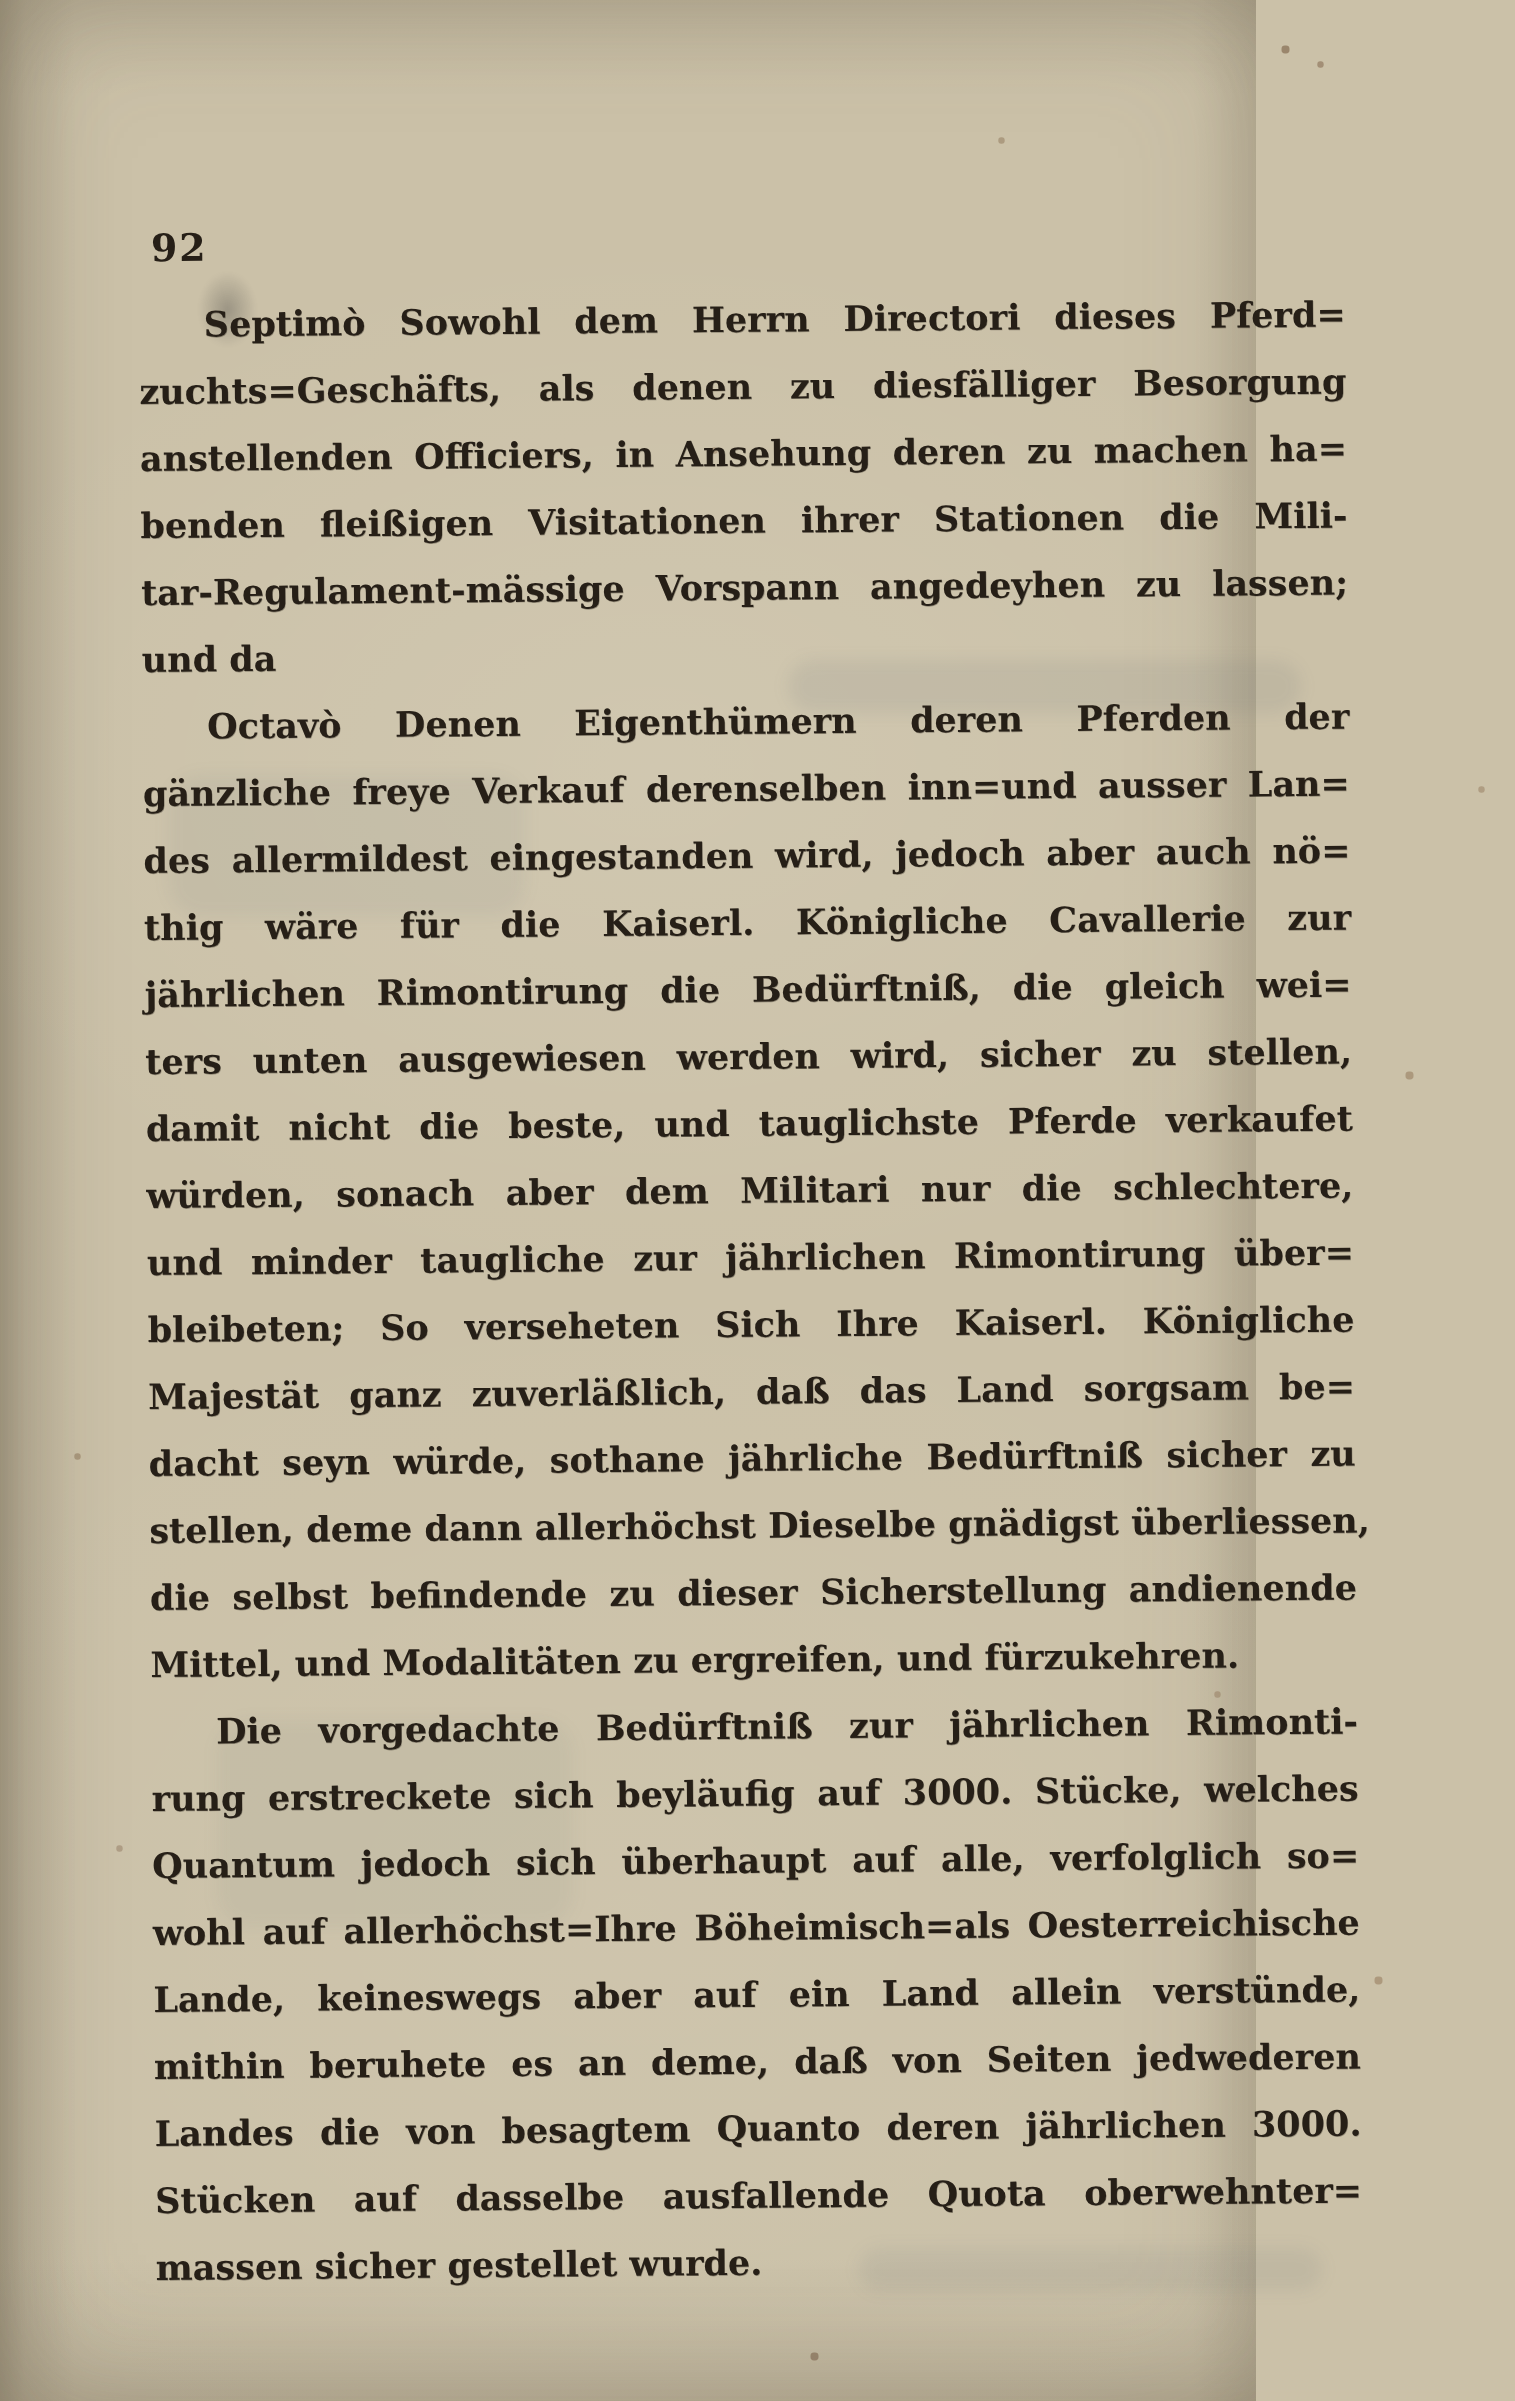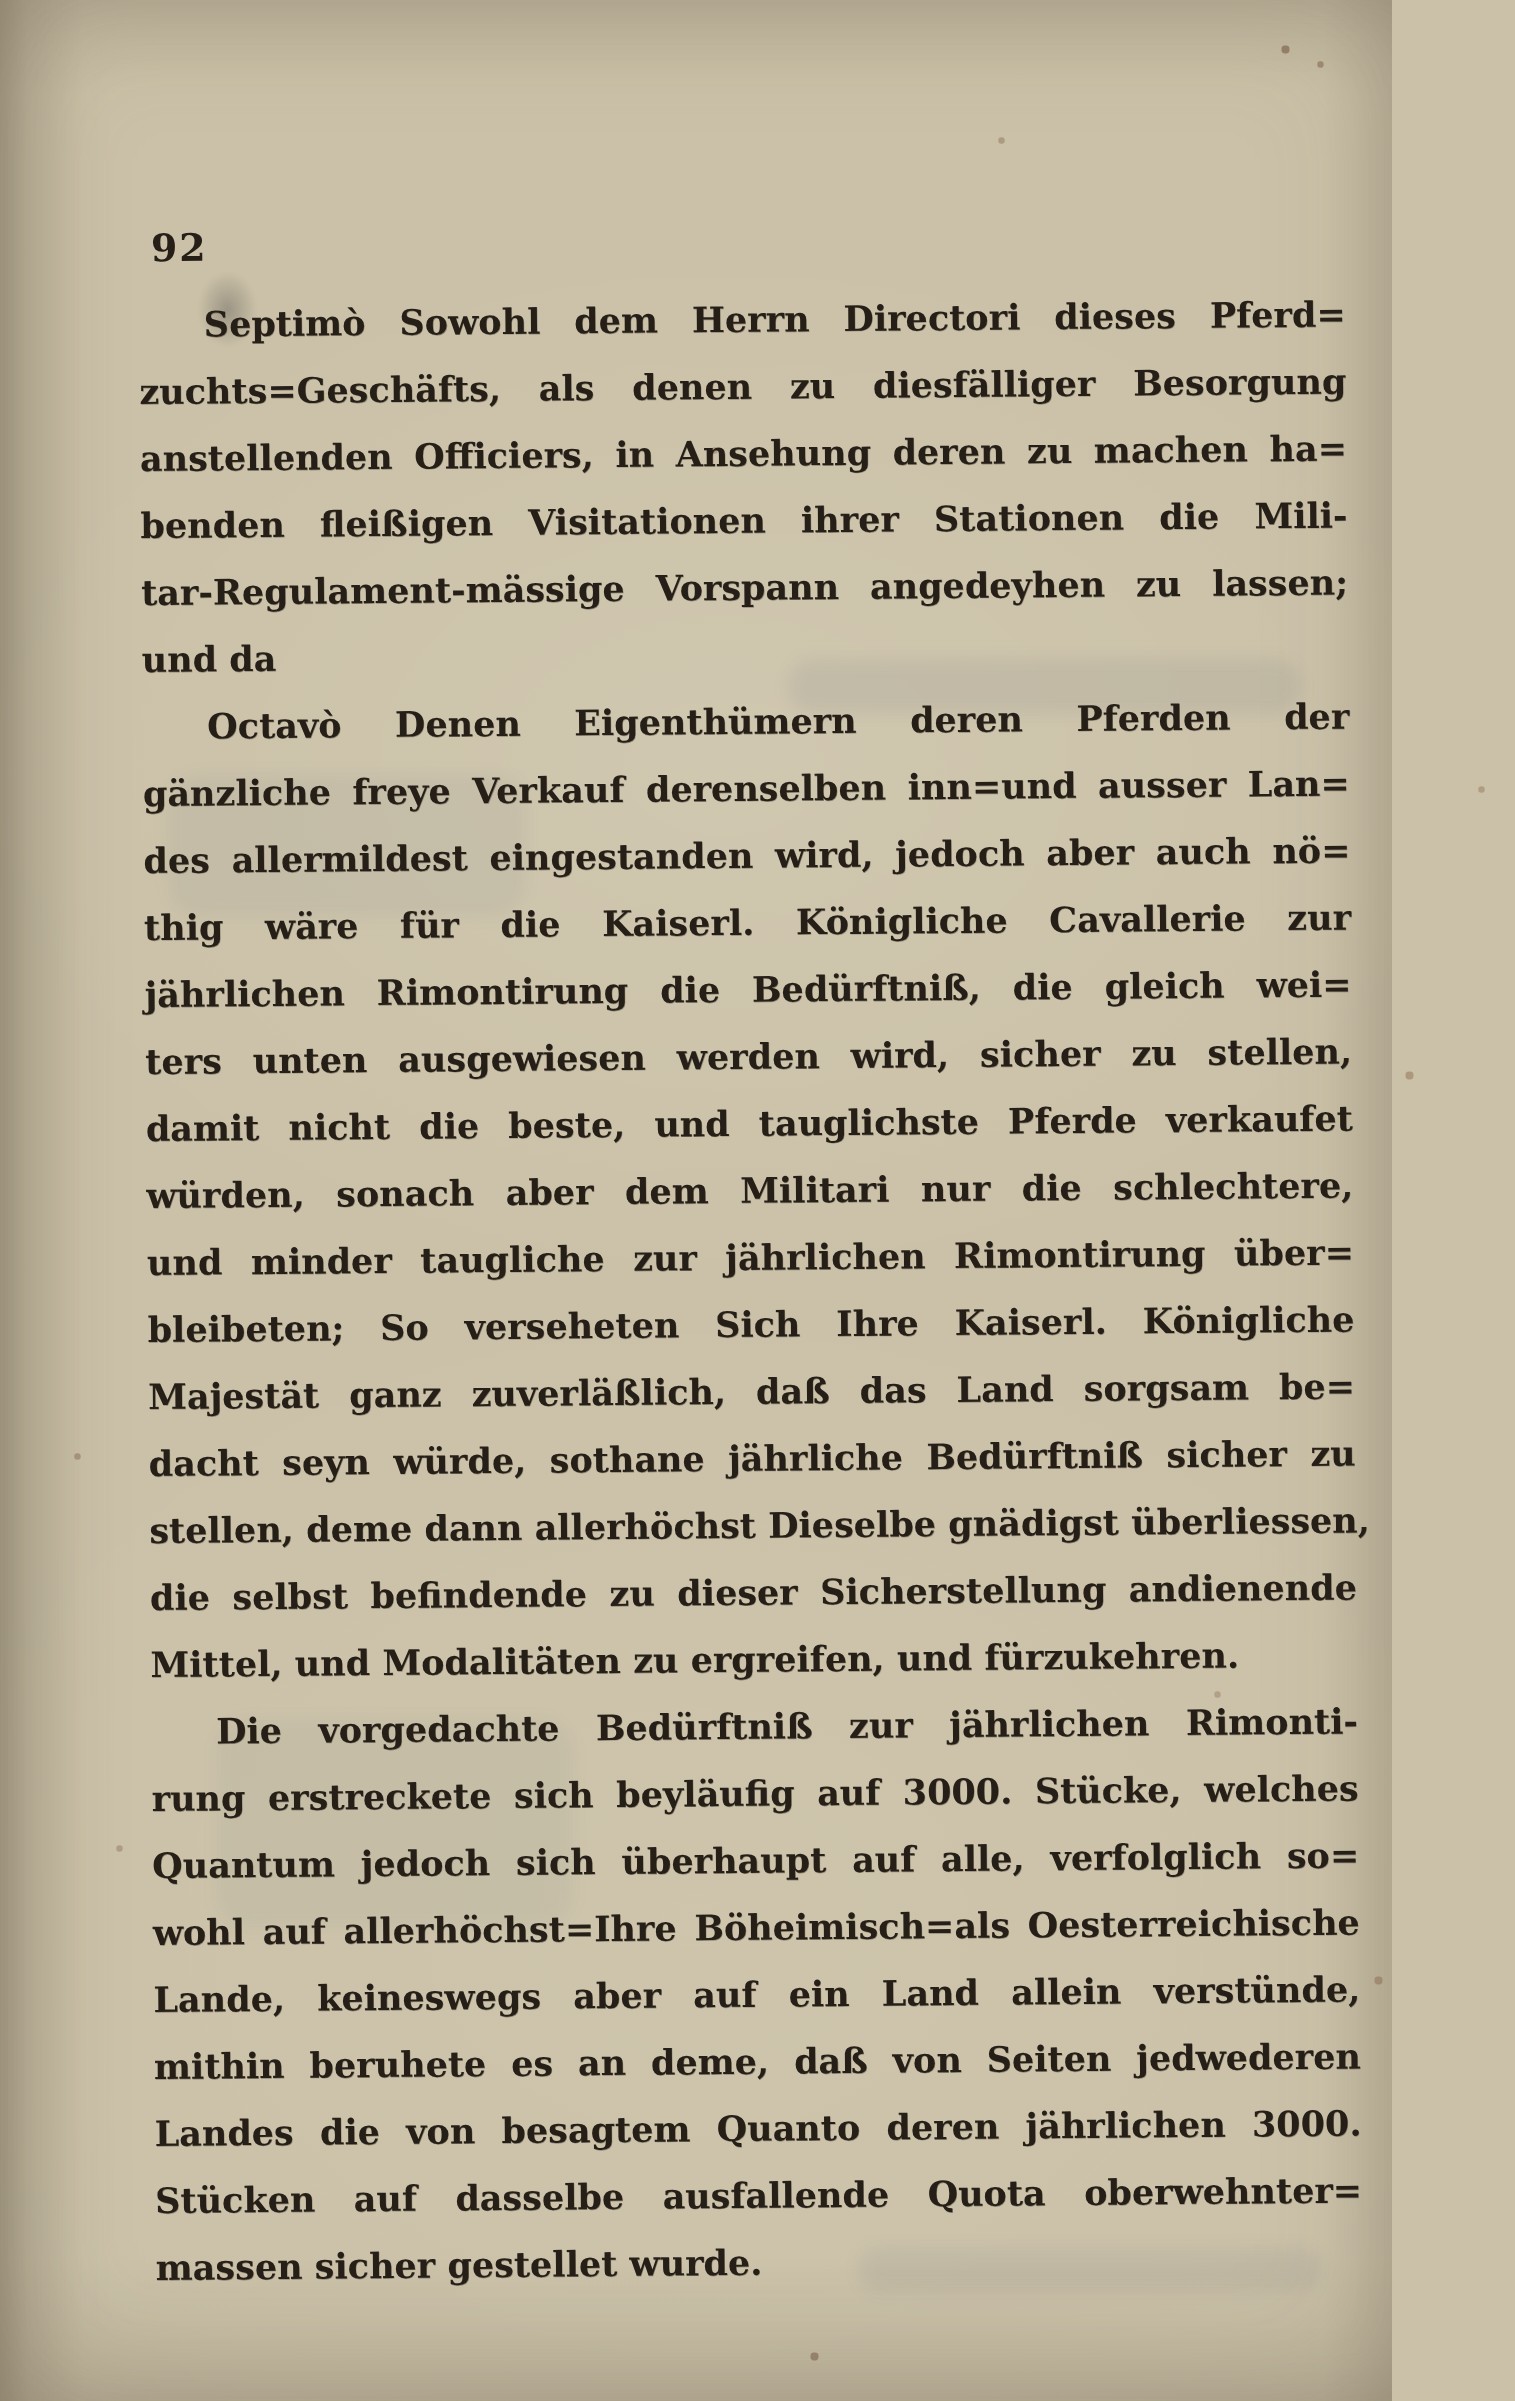--- a/index.html
+++ b/index.html
@@ -10,21 +10,21 @@
   html, body { margin: 0; padding: 0; }
   body {
     width: 1516px;
     height: 2401px;
     overflow: hidden;
     background: var(--paper);
     font-family: "DejaVu Serif", "Liberation Serif", serif;
   }
   .page {
     position: relative;
-    width: 1392px;
+    width: 1256px;
     height: 2401px;
     background-color: var(--paper);
     background-image:
       radial-gradient(1076px 745px at 52% 32%, rgba(255,255,246,0.10), transparent 72%),
       radial-gradient(1159px 910px at 50% 80%, rgba(255,253,242,0.06), transparent 75%),
       linear-gradient(90deg, rgba(108,98,78,0.30) 0, rgba(108,98,78,0.10) 2%, rgba(108,98,78,0.0) 6%),
       linear-gradient(270deg, rgba(112,102,84,0.16) 0, rgba(112,102,84,0.0) 5%),
       linear-gradient(0deg, rgba(110,100,80,0.14) 0, rgba(110,100,80,0.0) 6%),
       linear-gradient(180deg, rgba(115,105,86,0.10) 0, rgba(115,105,86,0.0) 4%);
     box-shadow:

